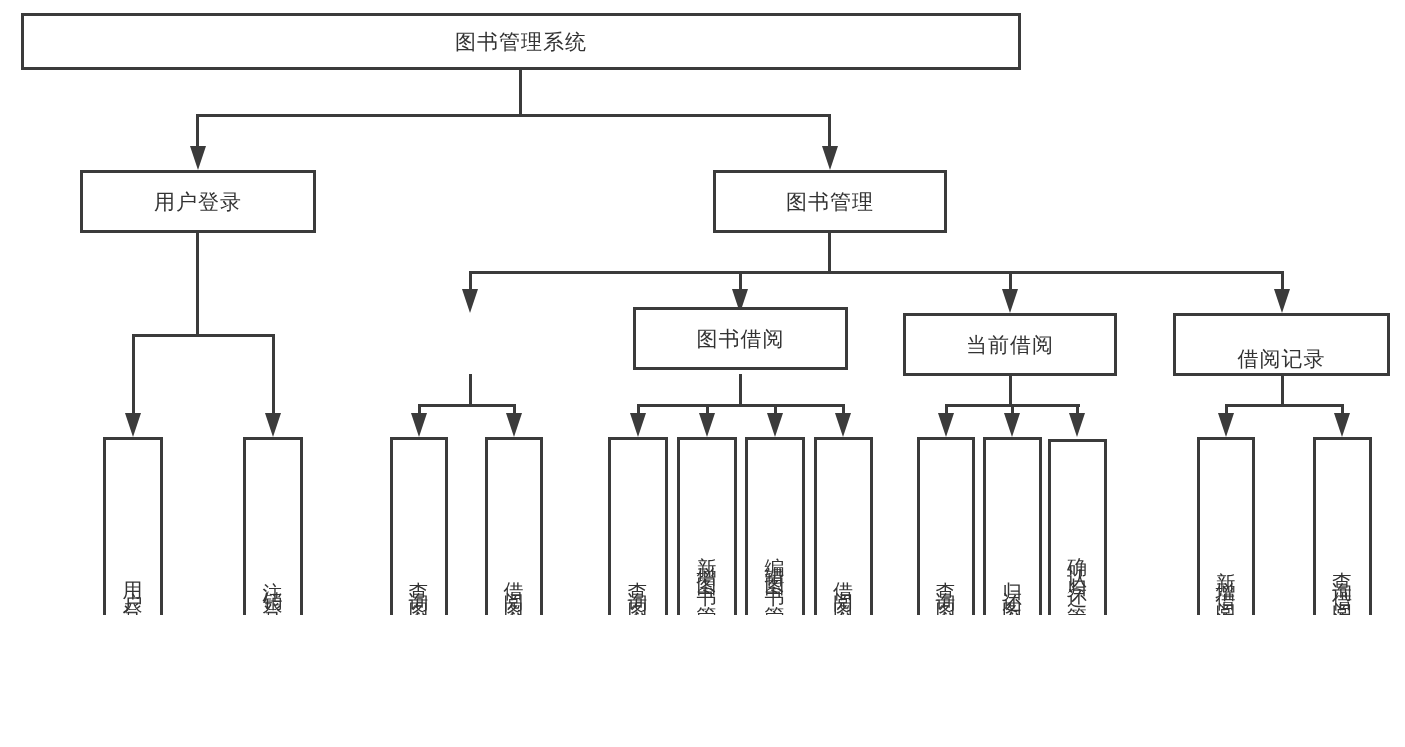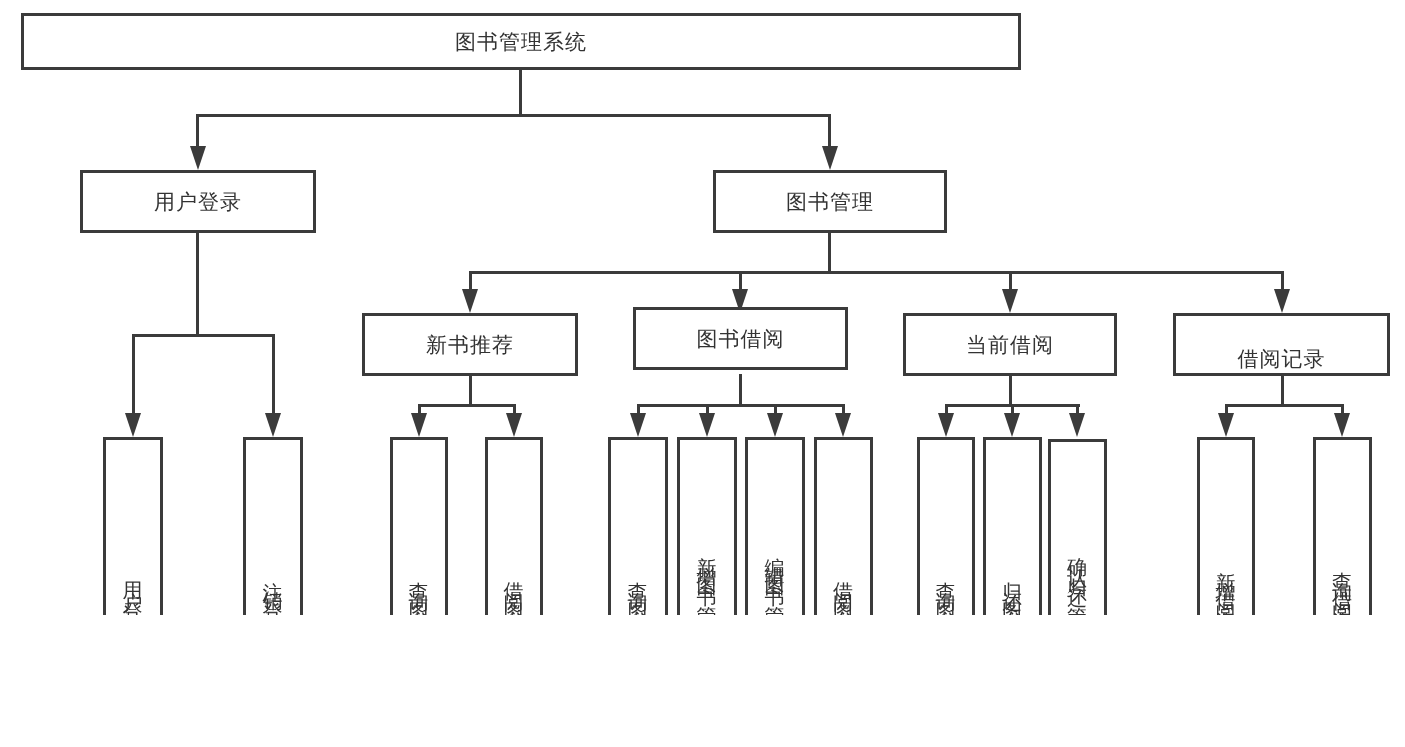--- a/index.html
+++ b/index.html
@@ -86,23 +86,20 @@
   <div class="h" style="left:469px;top:271px;width:814px;"></div>
   <div class="v" style="left:469px;top:271px;height:20px;"></div>
   <div class="a" style="left:462px;top:289px;"></div>
   <div class="v" style="left:739px;top:271px;height:20px;"></div>
   <div class="a" style="left:732px;top:289px;"></div>
   <div class="v" style="left:1009px;top:271px;height:20px;"></div>
   <div class="a" style="left:1002px;top:289px;"></div>
   <div class="v" style="left:1281px;top:271px;height:20px;"></div>
   <div class="a" style="left:1274px;top:289px;"></div>
 
-  <div class="box" style="left:362px;top:313px;width:216px;height:63px;">
-    <span>新书推荐</span>
-  </div>
   <div class="box" style="left:633px;top:307px;width:215px;height:63px;">
     <span>图书借阅</span>
   </div>
   <div class="box" style="left:903px;top:313px;width:214px;height:63px;font-family:Liberation Mono, monospace;">
     <span>当前借阅</span>
   </div>
   <div class="box" style="left:1173px;top:313px;width:217px;height:63px;align-items:flex-end;">
     <span>借阅记录</span>
   </div>
 

